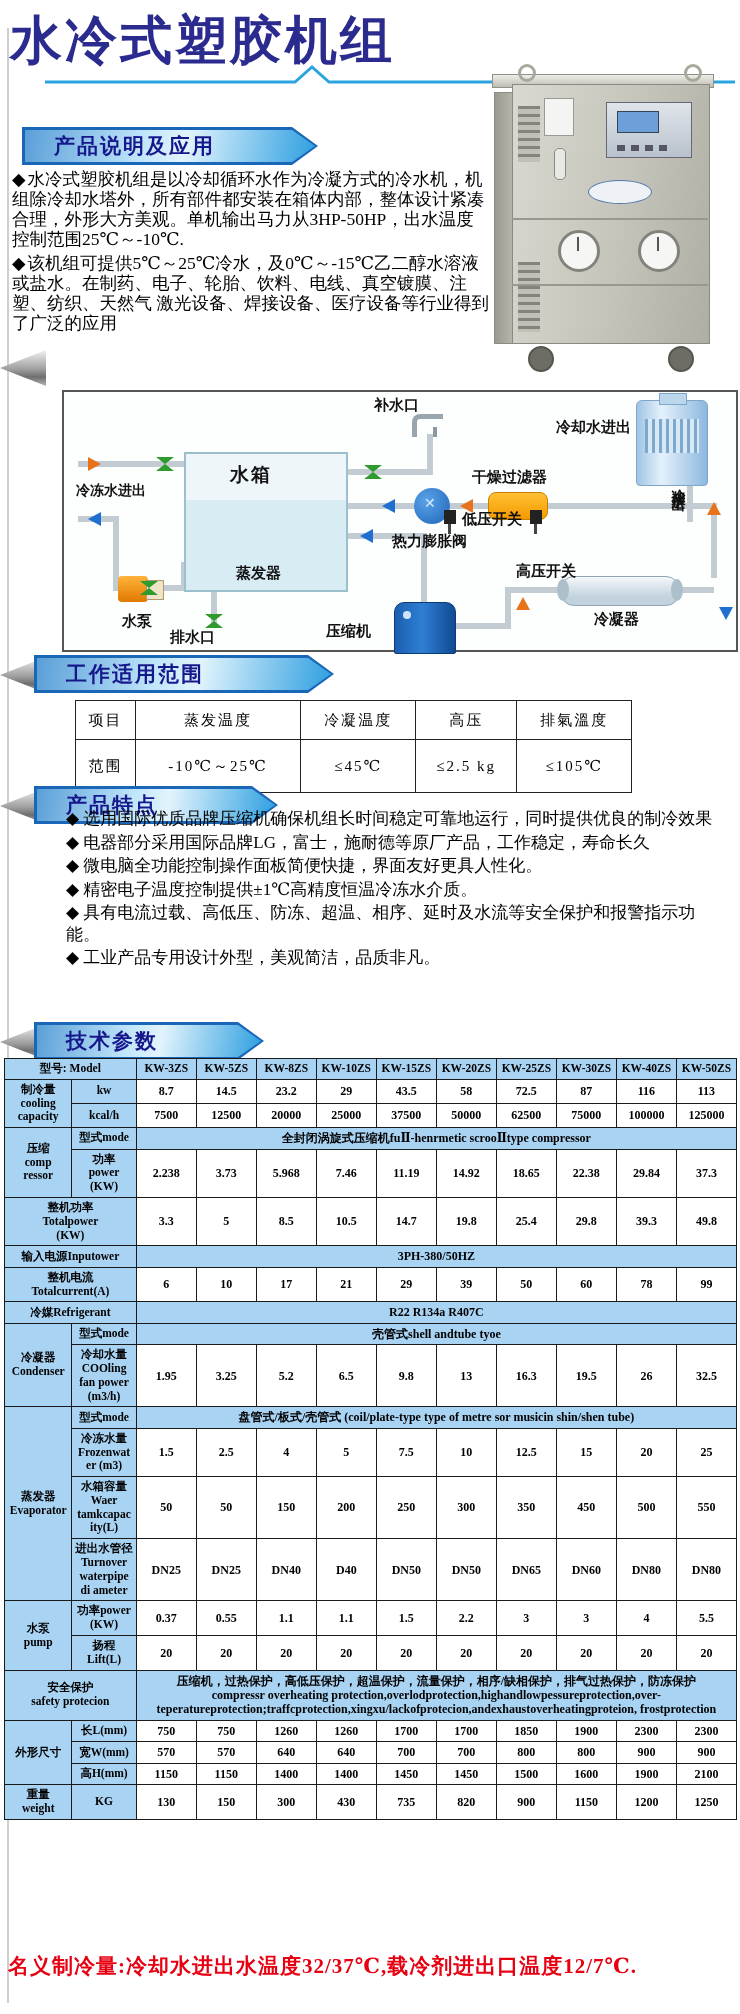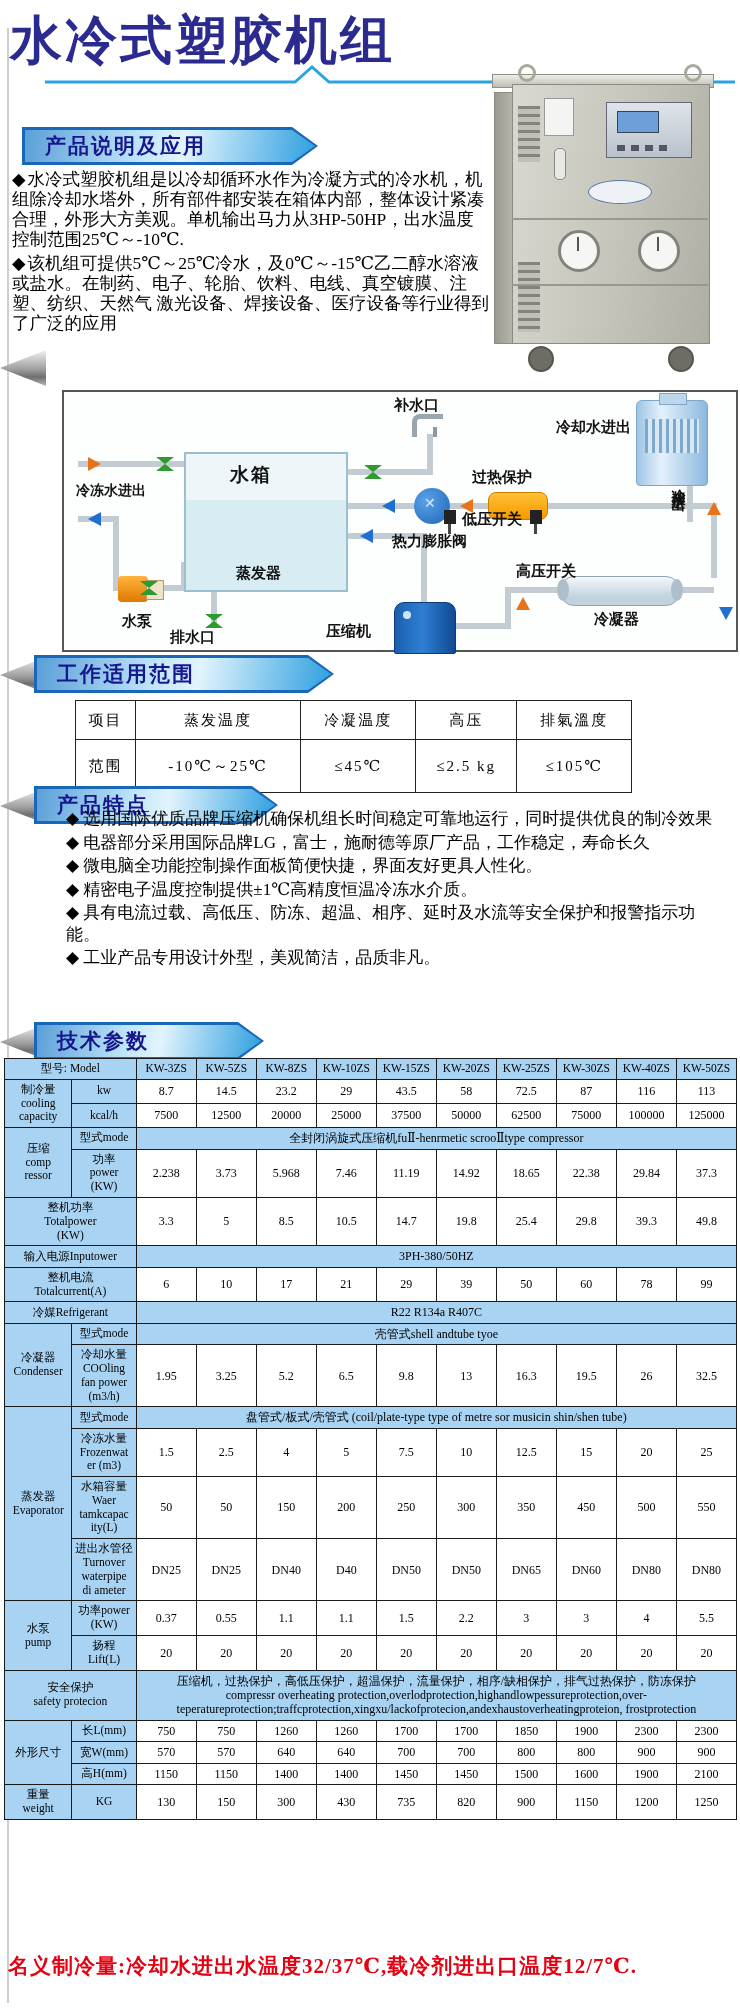--- a/index.html
+++ b/index.html
@@ -8,21 +8,21 @@
   .edge{position:absolute;left:7px;top:28px;width:2px;height:1975px;background:#cfcfcf;}
 
   
   .title{position:absolute;left:10px;top:6px;font-size:52px;font-weight:bold;color:#2b2b8f;letter-spacing:3px;}
   .title-line{position:absolute;left:0;top:62px;}
 
   
   .banner{position:absolute;height:38px;background:#1a67b8;
           clip-path:polygon(0 0,calc(100% - 26px) 0,100% 50%,calc(100% - 26px) 100%,0 100%);
           padding:3px;box-sizing:border-box;}
-  .banner-in{height:100%;display:flex;align-items:center;padding:0 34px 0 20px;box-sizing:border-box;
+  .banner-in{height:100%;display:flex;align-items:center;padding:0 34px 0 29px;box-sizing:border-box;
           background:linear-gradient(100deg,#5a9fd8 0%,#bfe5fa 40%,#e2f4fd 55%,#2e9fe0 100%);
           clip-path:polygon(0 0,calc(100% - 23px) 0,100% 50%,calc(100% - 23px) 100%,0 100%);}
   .banner-in span{font-size:21px;font-weight:bold;color:#17178c;letter-spacing:2px;white-space:nowrap;}
   .cone{position:absolute;width:46px;height:36px;
         clip-path:polygon(100% 0,0 50%,100% 100%);
         background:linear-gradient(180deg,#f2f2f2 0%,#9c9c9c 55%,#6e6e6e 75%,#b5b5b5 100%);}
 
   
   .desc{position:absolute;left:12px;top:165px;width:478px;
         font-family:"Liberation Serif","DejaVu Serif",serif;font-size:17.5px;line-height:20px;}
@@ -91,21 +91,21 @@
 
   
   .features{position:absolute;left:66px;top:808px;width:650px;list-style:none;margin:0;padding:0;
             font-family:"Liberation Serif","DejaVu Serif",serif;font-size:17px;line-height:21.5px;}
   .features li{margin:0 0 2px 0;}
   .features li::before{content:"◆ ";}
 
   
   .tech-wrap{position:absolute;left:4px;top:1058px;width:733px;}
   .tech{width:100%;border-collapse:collapse;table-layout:fixed;
-        font-family:"Liberation Serif","DejaVu Serif",serif;}
+        font-family:"Liberation Serif","DejaVu Serif",serif;font-weight:bold;}
   .tech td{border:1px solid #1a1a1a;text-align:center;vertical-align:middle;padding:3px 1px;
            font-size:11.5px;line-height:1.2;word-break:break-word;}
   .tech td.h{background:#a9d3f3;white-space:pre-line;}
   .tech td.s{background:#a9d3f3;white-space:pre-line;font-size:12px;}
   .tech td.d{background:#fff;font-size:12px;}
   .tech col.c1{width:9.2%;} .tech col.c2{width:8.8%;} .tech col.cd{width:8.2%;}
 
   
   .footer{position:absolute;left:8px;top:1952px;font-family:"Liberation Serif","DejaVu Serif",serif;
           font-size:21px;font-weight:bold;color:#e60012;letter-spacing:1px;}
@@ -204,24 +204,24 @@
 
     <div class="arr r" style="left:24px;top:65px;"></div>
     <div class="arr l" style="left:24px;top:120px;"></div>
     <div class="arr l" style="left:318px;top:107px;"></div>
     <div class="arr lo" style="left:396px;top:107px;"></div>
     <div class="arr l" style="left:296px;top:137px;"></div>
     <div class="arr u" style="left:452px;top:205px;"></div>
     <div class="arr u" style="left:643px;top:110px;"></div>
     <div class="arr d" style="left:655px;top:215px;"></div>
 
-    <div class="dlabel" style="left:330px;top:4px;">补水口</div>
+    <div class="dlabel" style="left:310px;top:4px;">补水口</div>
     <div class="dlabel" style="left:492px;top:26px;">冷却水进出</div>
     <div class="dlabel big" style="left:166px;top:70px;">水箱</div>
-    <div class="dlabel" style="left:408px;top:76px;">过热保护</div>
+    <div class="dlabel" style="left:408px;top:76px;">干燥过滤器</div>
     <div class="dlabel" style="left:12px;top:90px;font-size:14px;">冷冻水进出</div>
     <div class="dlabel" style="left:328px;top:140px;">热力膨胀阀</div>
     <div class="dlabel" style="left:398px;top:118px;font-family:Liberation Mono, monospace;">低压开关</div>
     <div class="dlabel" style="left:452px;top:170px;">高压开关</div>
     <div class="dlabel" style="left:530px;top:218px;">冷凝器</div>
     <div class="dlabel v" style="left:606px;top:86px;font-size:14px;">冷却水进出</div>
     <div class="dlabel" style="left:58px;top:220px;">水泵</div>
     <div class="dlabel" style="left:172px;top:172px;">蒸发器</div>
     <div class="dlabel" style="left:106px;top:236px;">排水口</div>
     <div class="dlabel" style="left:262px;top:230px;">压缩机</div>

